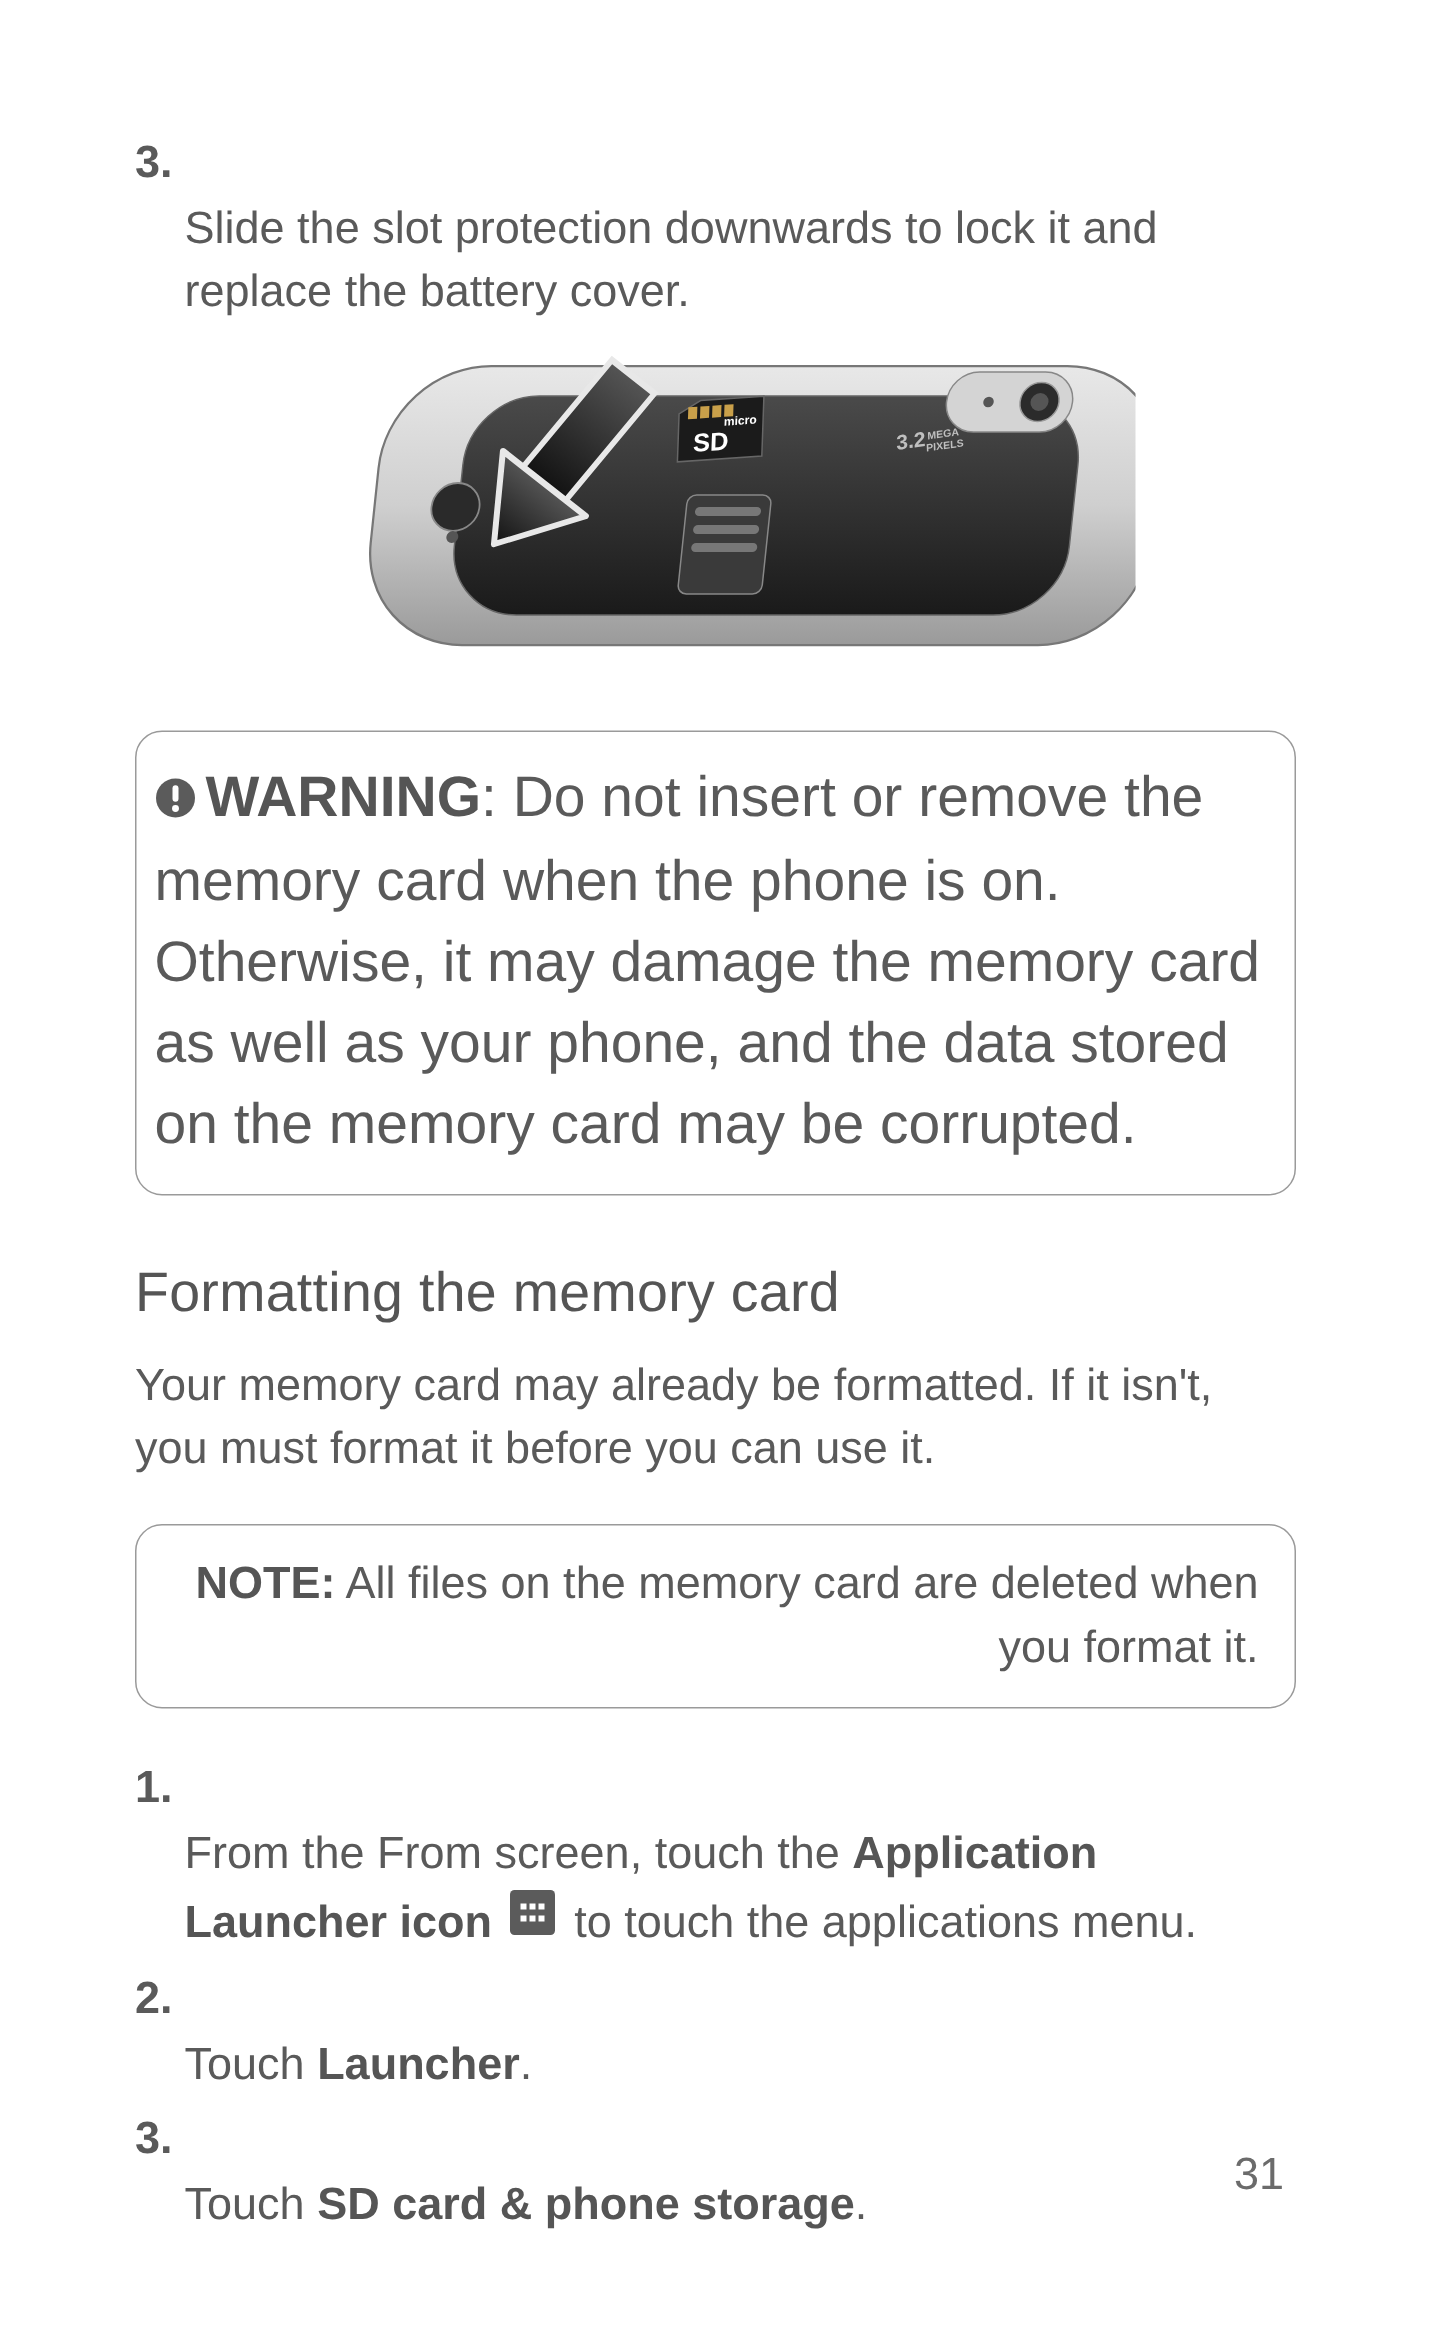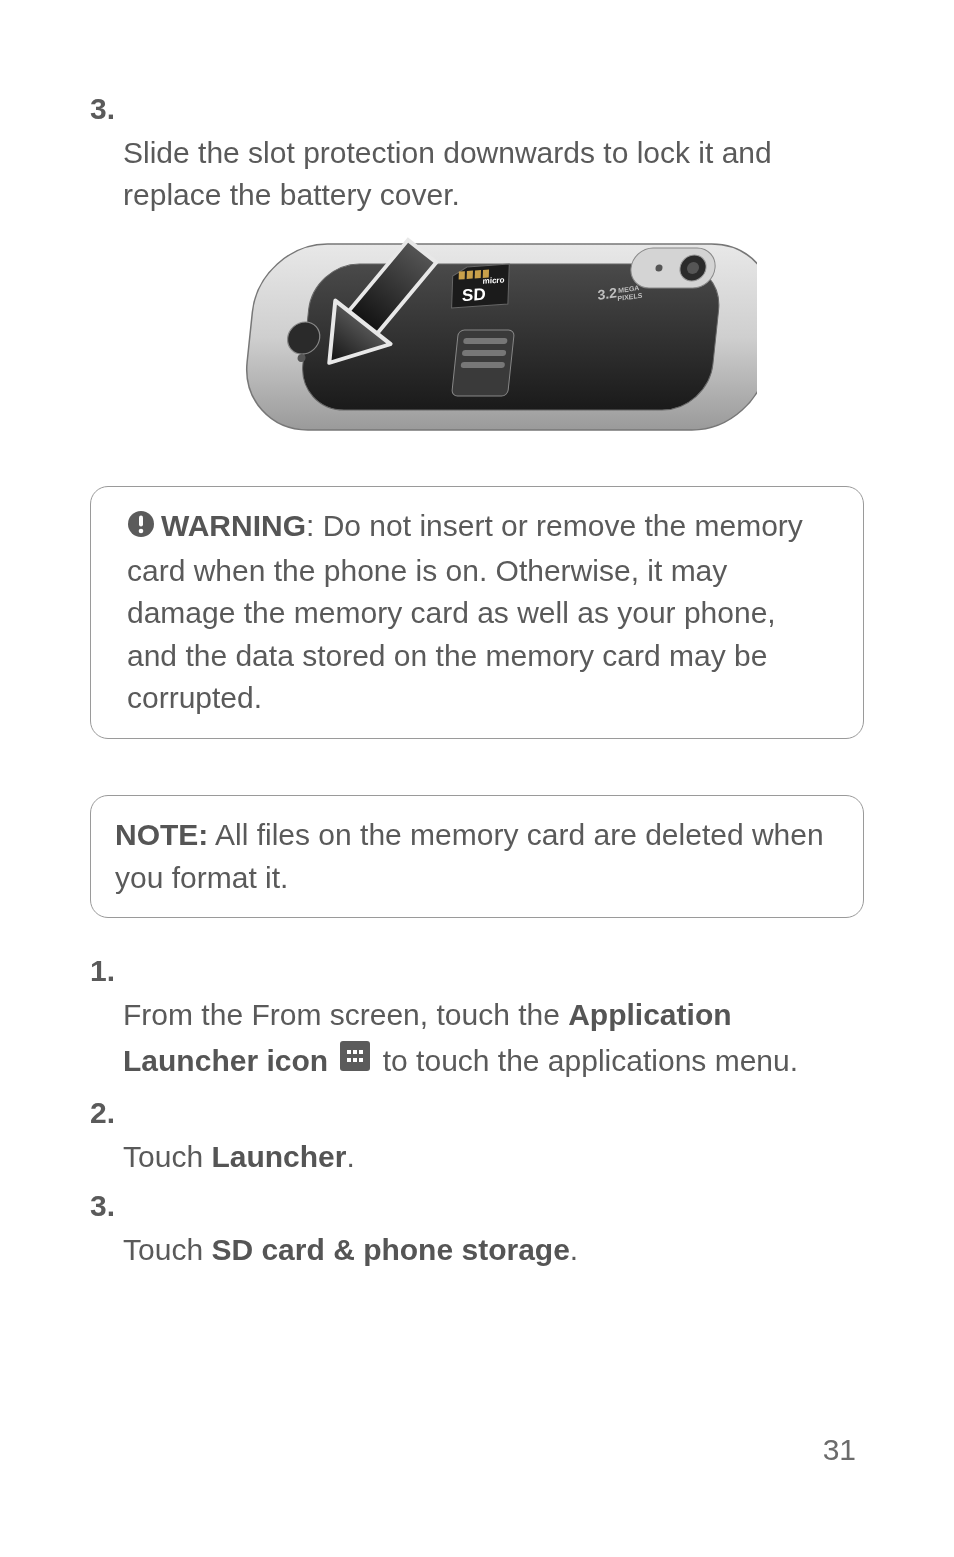--- a/index.html
+++ b/index.html
@@ -42,24 +42,24 @@
   }
   .phone-figure {
     width: 100%;
     text-align: center;
     margin: 14px 0 22px 0;
   }
   .phone-figure svg { display: inline-block; }
   .callout {
     border: 1.5px solid #9a9a9a;
     border-radius: 18px;
-    padding: 18px 36px;
-    font-size: 30px;
+    padding: 18px 12px;
+    font-size: 38px;
     line-height: 1.42;
-    margin-bottom: 56px;
+    margin-bottom: 44px;
   }
   .warn-icon {
     display: inline-block;
     vertical-align: -2px;
     margin-right: 6px;
   }
   .h2 {
     font-size: 37px;
     font-weight: 500;
     color: #555;
@@ -71,20 +71,21 @@
     line-height: 1.42;
     margin-bottom: 28px;
   }
   .note-box {
     border: 1.5px solid #9a9a9a;
     border-radius: 18px;
     padding: 18px 24px;
     font-size: 30px;
     line-height: 1.42;
     margin-bottom: 30px;
+    text-align: right;
   }
   .bold { font-weight: 600; color: #555; }
   .steps {
     font-size: 30px;
     line-height: 1.52;
   }
   .steps > li { margin-bottom: 4px; }
   .launcher-icon {
     display: inline-block;
     vertical-align: middle;
@@ -181,21 +182,23 @@
   <div class="callout">
     <span class="warn-icon">
       <svg width="28" height="28" viewBox="0 0 28 28">
         <circle cx="14" cy="14" r="13" fill="#5b5b5b"></circle>
         <rect x="12" y="5.5" width="4" height="11" rx="2" fill="#fff"></rect>
         <circle cx="14" cy="21" r="2.3" fill="#fff"></circle>
       </svg>
     </span><span class="bold">WARNING</span><span>: Do not insert or remove the memory card when the phone is on. Otherwise, it may damage the memory card as well as your phone, and the data stored on the memory card may be corrupted.</span>
   </div>
 
-
+  <h2 class="h2">Formatting the memory card</h2>
+
+  <p class="para">Your memory card may already be formatted. If it isn't, you must format it before you can use it.</p>
 
   <div class="note-box">
     <span class="bold">NOTE:</span><span> All files on the memory card are deleted when you format it.</span>
   </div>
 
   <ol class="list steps">
     <li>
       <span class="num">1.</span>
       <span class="body">
         <span>From the From screen, touch the </span><span class="bold">Application Launcher icon</span>

